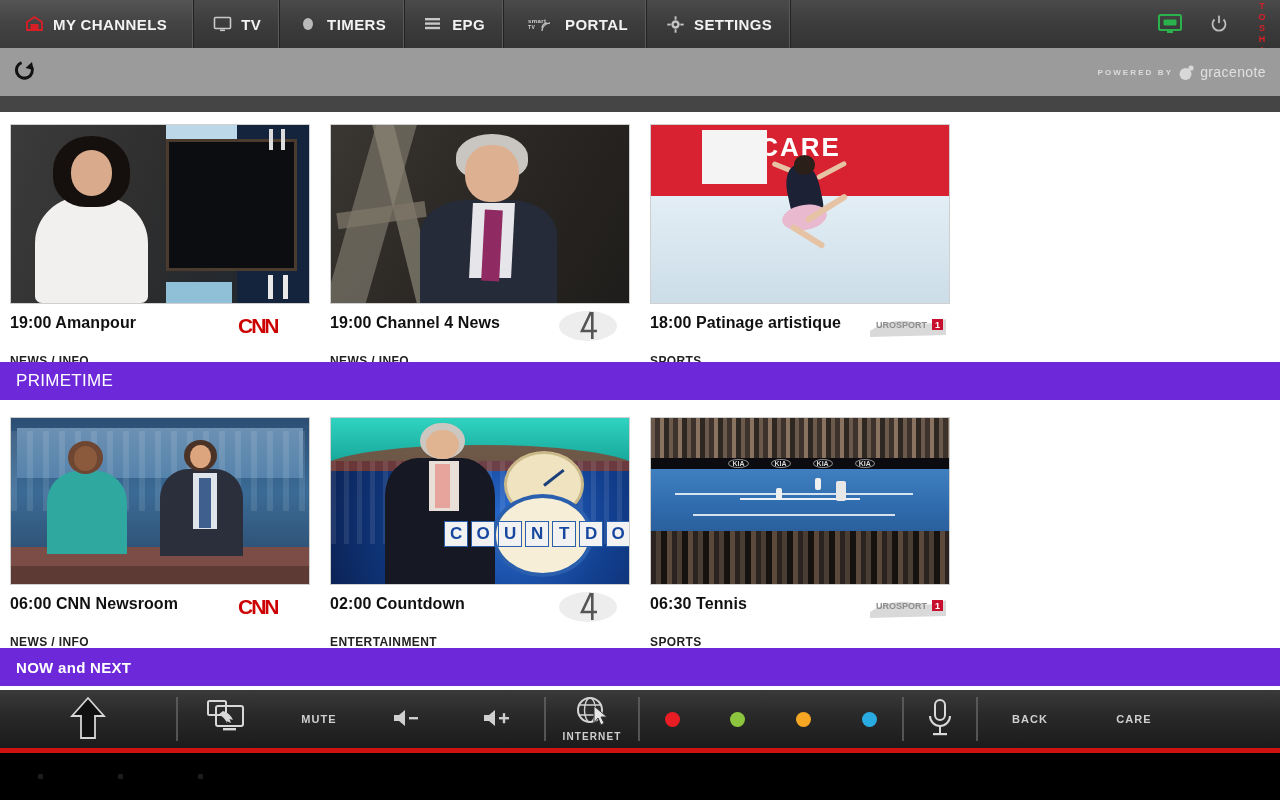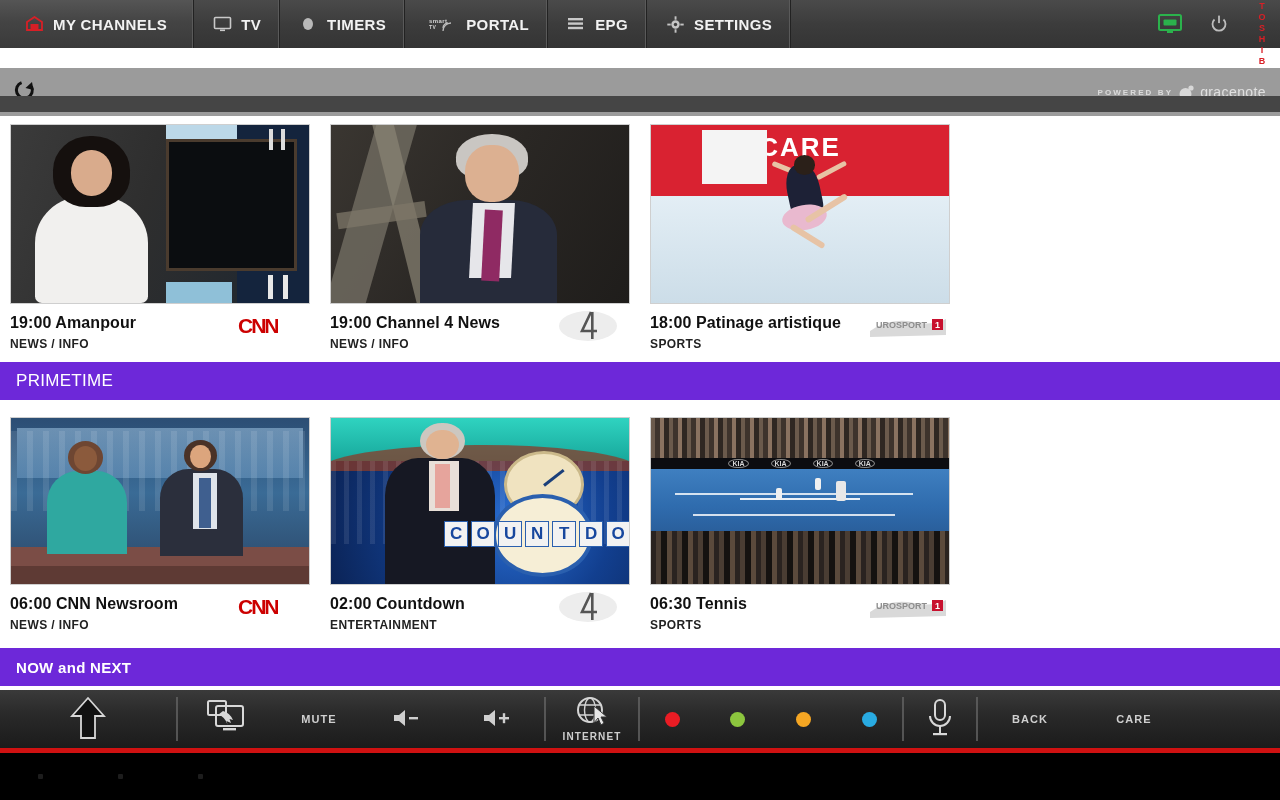--- a/index.html
+++ b/index.html
@@ -40,21 +40,21 @@
     color: #d81f26; font-size: 9px; font-weight: bold; letter-spacing: 1px;
     writing-mode: vertical-rl; text-orientation: upright;
     line-height: 1; height: 46px; display: flex; align-items: center;
     margin-left: 2px;
   }
 
   
   .subbar {
     position: absolute; top: 48px; left: 0; width: 1280px; height: 48px;
     background: #9b9b9b; display: flex; align-items: center;
-    justify-content: space-between; padding: 0 14px 0 12px; margin-top: 20px;
+    justify-content: space-between; padding: 0 14px 0 12px;
   }
   .gracenote { display: flex; align-items: center; gap: 5px; opacity: .82; }
   .gn-text { color: #e9e9e9; font-size: 8px; font-weight: bold; letter-spacing: 2.1px; }
   .gn-mark { position: relative; width: 17px; height: 17px; }
   .gn-name { color: #efefef; font-size: 14px; letter-spacing: .4px; }
 
   
   .band-cut {
     position: absolute; top: 96px; left: 0; width: 1280px; height: 16px;
     background: #454545;
@@ -65,21 +65,21 @@
   .cards { display: flex; gap: 0; }
   .card { width: 320px; position: relative; }
   .thumb {
     width: 300px; height: 180px; margin: 0 10px;
     border: 1px solid #cfcfcf; overflow: hidden; position: relative;
     background: #222;
   }
   .thumb.h168 { height: 168px; }
   .meta { padding: 10px 10px 0 10px; position: relative; height: 62px; }
   .ptitle { font-size: 16px; font-weight: bold; color: #111; letter-spacing: .1px; }
-  .pgenre { font-size: 12px; font-weight: bold; color: #222; letter-spacing: .4px; margin-top: 5px; }
+  .pgenre { font-size: 12px; font-weight: bold; color: #222; letter-spacing: .4px; margin-top: 22px; }
   .chlogo {
     position: absolute; right: 14px; top: 4px;
     width: 76px; height: 36px; display: flex; align-items: center; justify-content: center; margin-left: 22px;
   }
 
   
   .sect {
     position: absolute; left: 0; width: 1280px; height: 38px;
     background: #6d28d9; color: #fff;
     display: flex; align-items: center; padding-left: 16px;
@@ -232,40 +232,40 @@
     <div class="nav-tab">
       <span class="nav-icon">
         <svg width="16" height="16" viewBox="0 0 16 16">
           <ellipse cx="8" cy="8" rx="5" ry="6" fill="#b9b9b9"></ellipse>
         </svg>
       </span>
       <span>TIMERS</span>
     </div>
 
     <div class="nav-tab">
+      <span class="nav-icon">
+        <svg width="18" height="16" viewBox="0 0 18 16">
+          <rect x="1" y="2" width="15" height="2.4" fill="#c9c9c9"></rect>
+          <rect x="1" y="6.4" width="15" height="2.4" fill="#c9c9c9"></rect>
+          <rect x="1" y="10.8" width="15" height="2.4" fill="#c9c9c9"></rect>
+        </svg>
+      </span>
+      <span>EPG</span>
+    </div>
+
+    <div class="nav-tab">
       <span class="nav-icon" style="width:34px;">
         <svg width="34" height="18" viewBox="0 0 34 18">
           <text x="6" y="8" font-size="6" fill="#d3d3d3" font-family="Liberation Sans, sans-serif" font-weight="bold">smart</text>
           <text x="6" y="14" font-size="5" fill="#d3d3d3" font-family="Liberation Sans, sans-serif" font-weight="bold">TV</text>
           <path d="M20 13 a5 5 0 0 1 5-5" fill="none" stroke="#bdbdbd" stroke-width="1.3"></path>
           <path d="M20 16 a8 8 0 0 1 8-8" fill="none" stroke="#bdbdbd" stroke-width="1.3"></path>
         </svg>
       </span>
       <span>PORTAL</span>
-    </div>
-
-    <div class="nav-tab">
-      <span class="nav-icon">
-        <svg width="18" height="16" viewBox="0 0 18 16">
-          <rect x="1" y="2" width="15" height="2.4" fill="#c9c9c9"></rect>
-          <rect x="1" y="6.4" width="15" height="2.4" fill="#c9c9c9"></rect>
-          <rect x="1" y="10.8" width="15" height="2.4" fill="#c9c9c9"></rect>
-        </svg>
-      </span>
-      <span>EPG</span>
     </div>
 
     <div class="nav-tab">
       <span class="nav-icon">
         <svg width="17" height="17" viewBox="0 0 17 17">
           <circle cx="8.5" cy="8.5" r="4.2" fill="#c4c4c4"></circle>
           <circle cx="8.5" cy="8.5" r="1.7" fill="#3c3c3c"></circle>
           <g fill="#c4c4c4">
             <rect x="7.6" y="0.3" width="1.9" height="3.4"></rect>
             <rect x="7.6" y="13.3" width="1.9" height="3.4"></rect>

